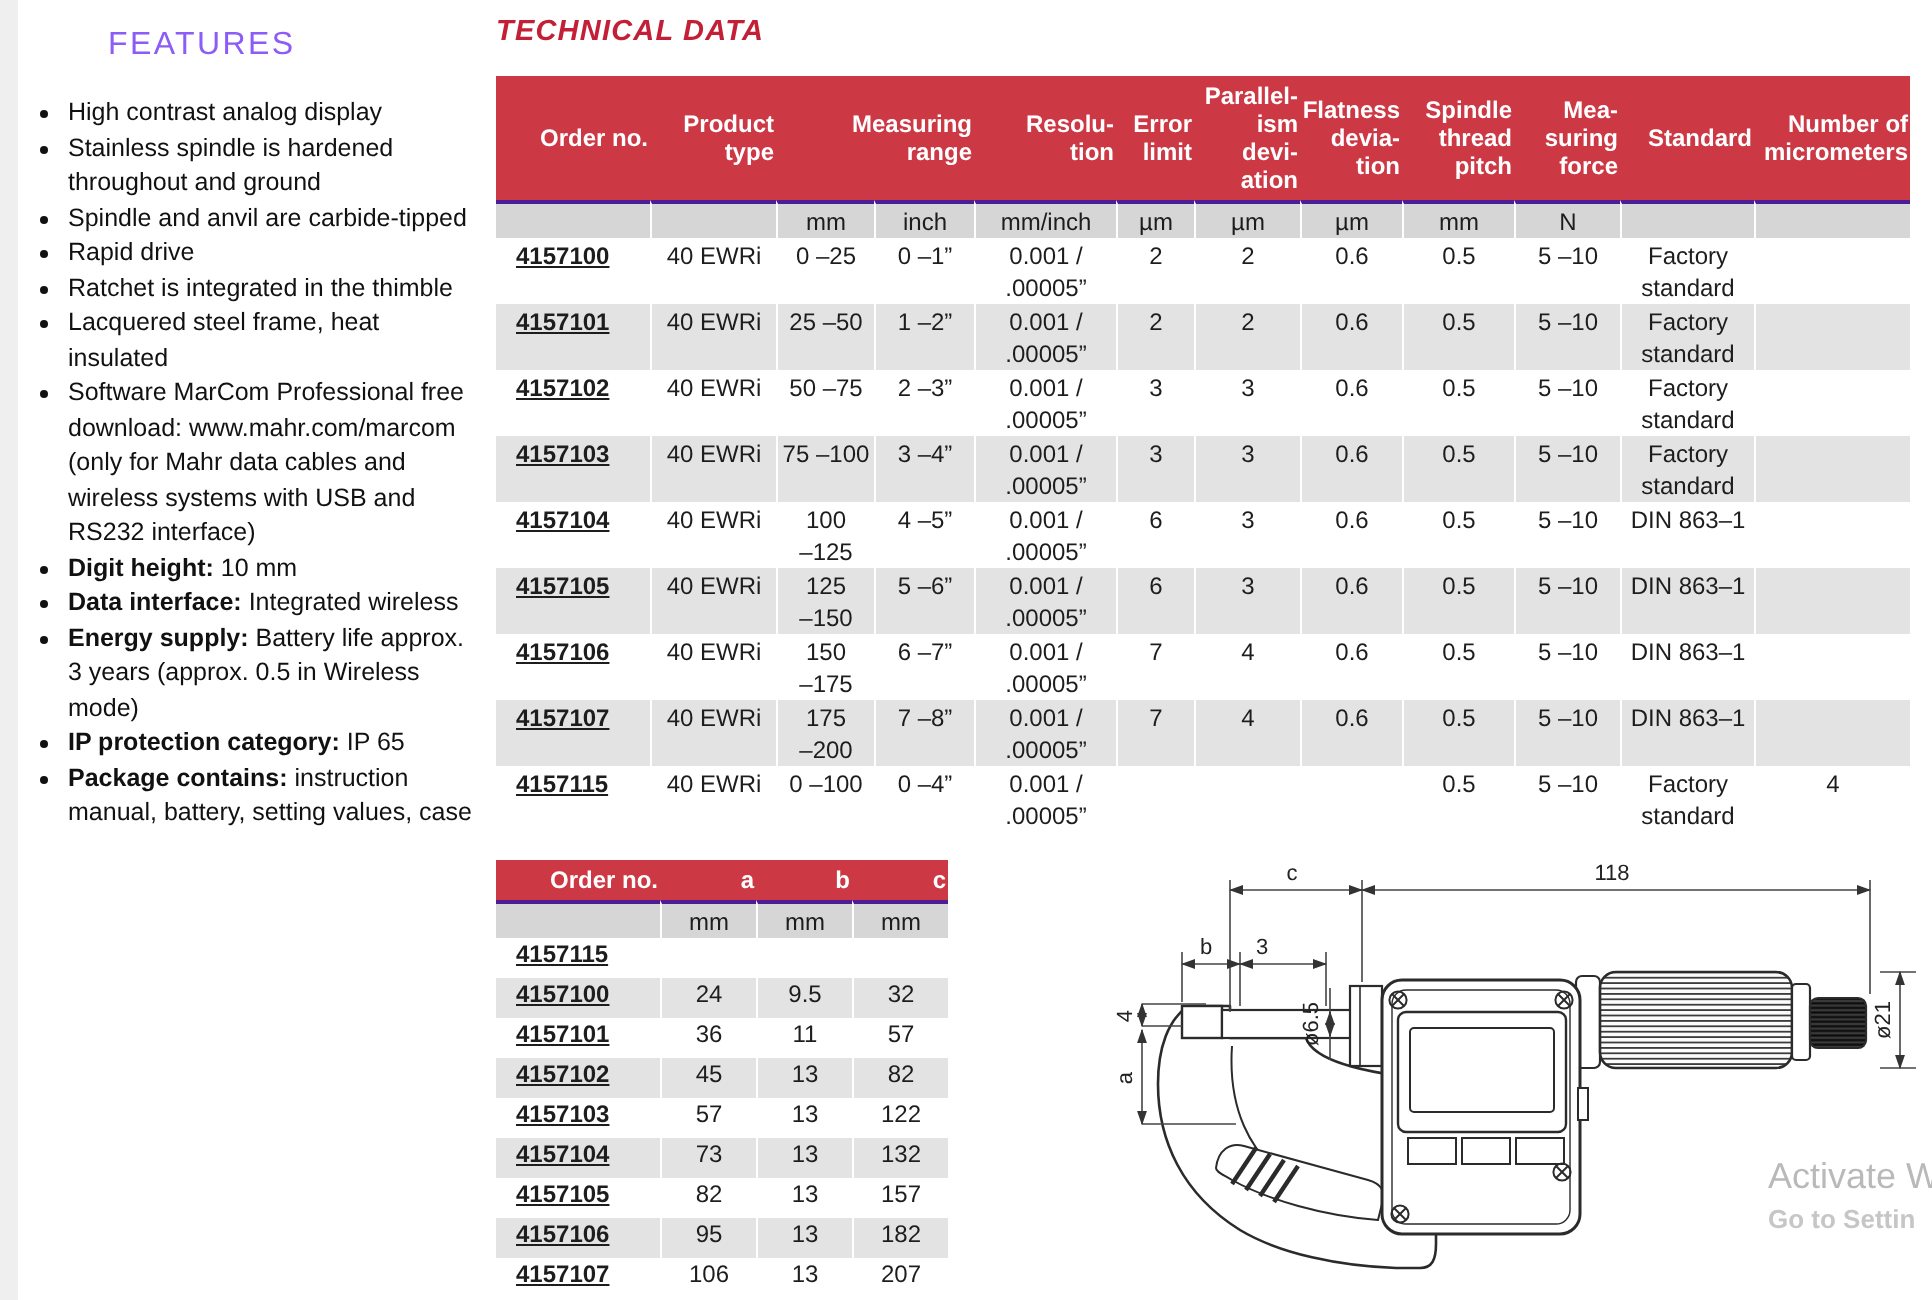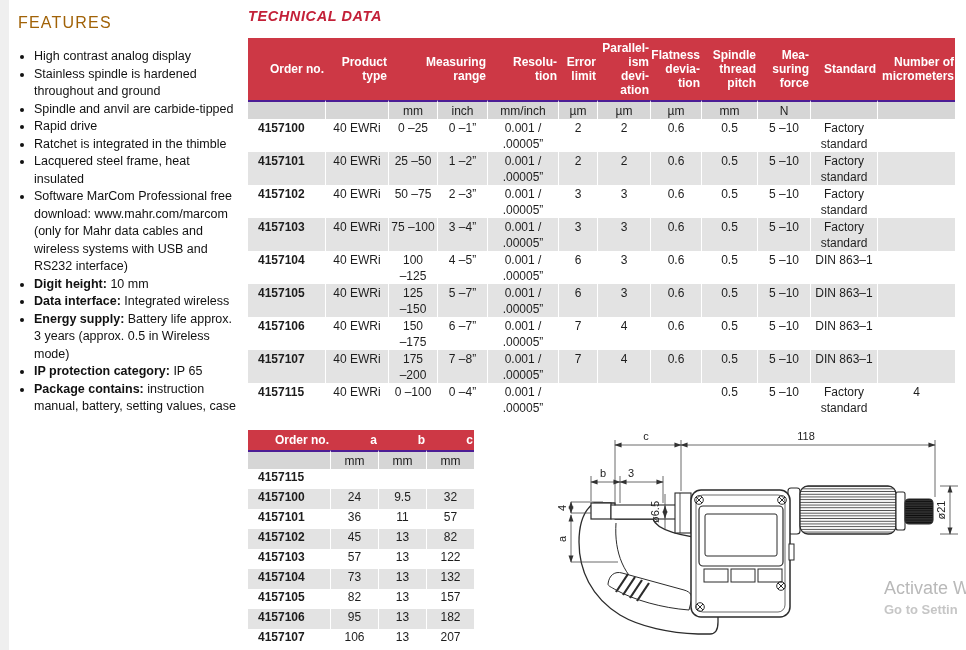--- a/index.html
+++ b/index.html
@@ -11,39 +11,39 @@
   body{
     position:relative;background:#fff;color:var(--text);
     font-family:"Liberation Sans","DejaVu Sans",sans-serif;
   }
   .top-strip{position:absolute;left:0;top:0;width:966px;height:5px;
     background:repeating-linear-gradient(90deg,#cfc9c9 0 13px,#e9e1e1 13px 21px,#d8cding 21px 26px,#c9bfbf 26px 38px,#eee 38px 46px);}
   .left-strip{position:absolute;left:0;top:0;width:9px;height:650px;background:#efefef;}
 
   
   .features{position:absolute;left:18px;top:14px;width:218px;}
-  .features h2{font-size:16px;font-weight:normal;letter-spacing:1.2px;color:#a16207;margin-bottom:16px;}
+  .features h2{font-size:16px;font-weight:normal;letter-spacing:1.2px;color:#8b5cf6;margin-bottom:16px;margin-left:36px;}
   .features ul{list-style:disc;padding-left:16px;}
   .features li{font-size:12.5px;line-height:17.5px;color:#111;}
   .features li b{font-weight:bold;}
 
   
   .tech-title{position:absolute;left:248px;top:8px;font-size:14.5px;font-weight:bold;
     letter-spacing:0.6px;color:var(--title-red);font-style:italic;}
 
   table.dtable{border-collapse:separate;border-spacing:0;table-layout:fixed;
     font-size:12px;color:var(--text);position:absolute;}
   .dtable tr.hd th{background:var(--accent);color:#fff;font-weight:bold;white-space:pre-line;
     vertical-align:middle;text-align:right;line-height:14px;padding:3px 1px;}
   .dtable tr.units td{background:var(--units-bg);text-align:center;height:19px;
     border-left:1px solid #fff;border-top:2px solid #4c1d95;vertical-align:middle;}
   .dtable tr.units td:first-child{border-left:none;}
   .dtable tbody td{text-align:center;vertical-align:top;padding-top:2px;
     white-space:pre-line;border-left:1px solid #fff;line-height:15.5px;}
-  .dtable tbody td:first-child{border-left:none;font-weight:bold;text-align:left;padding-left:10px;}
+  .dtable tbody td:first-child{border-left:none;font-weight:bold;text-align:left;padding-left:10px;text-decoration:underline;}
   .dtable tbody tr:nth-child(even){background:var(--row-stripe);}
 
   .main-t{left:248px;top:38px;width:707px;}
   .main-t tr.hd th{height:46px;}
   .main-t tbody td{height:33px;}
 
   .dim-t{left:248px;top:430px;width:226px;}
   .dim-t tr.hd th{height:19px;}
   .dim-t tbody td{height:20px;padding-top:1px;}
 
@@ -219,21 +219,21 @@
         <td>0.5</td>
         <td>5 –10</td>
         <td>DIN 863–1</td>
         <td></td>
       </tr>
       <tr>
         <td>4157105</td>
         <td>40 EWRi</td>
         <td>125
 –150</td>
-        <td>5 –7”</td>
+        <td>5 –6”</td>
         <td>0.001 /
 .00005”</td>
         <td>6</td>
         <td>3</td>
         <td>0.6</td>
         <td>0.5</td>
         <td>5 –10</td>
         <td>DIN 863–1</td>
         <td></td>
       </tr>

